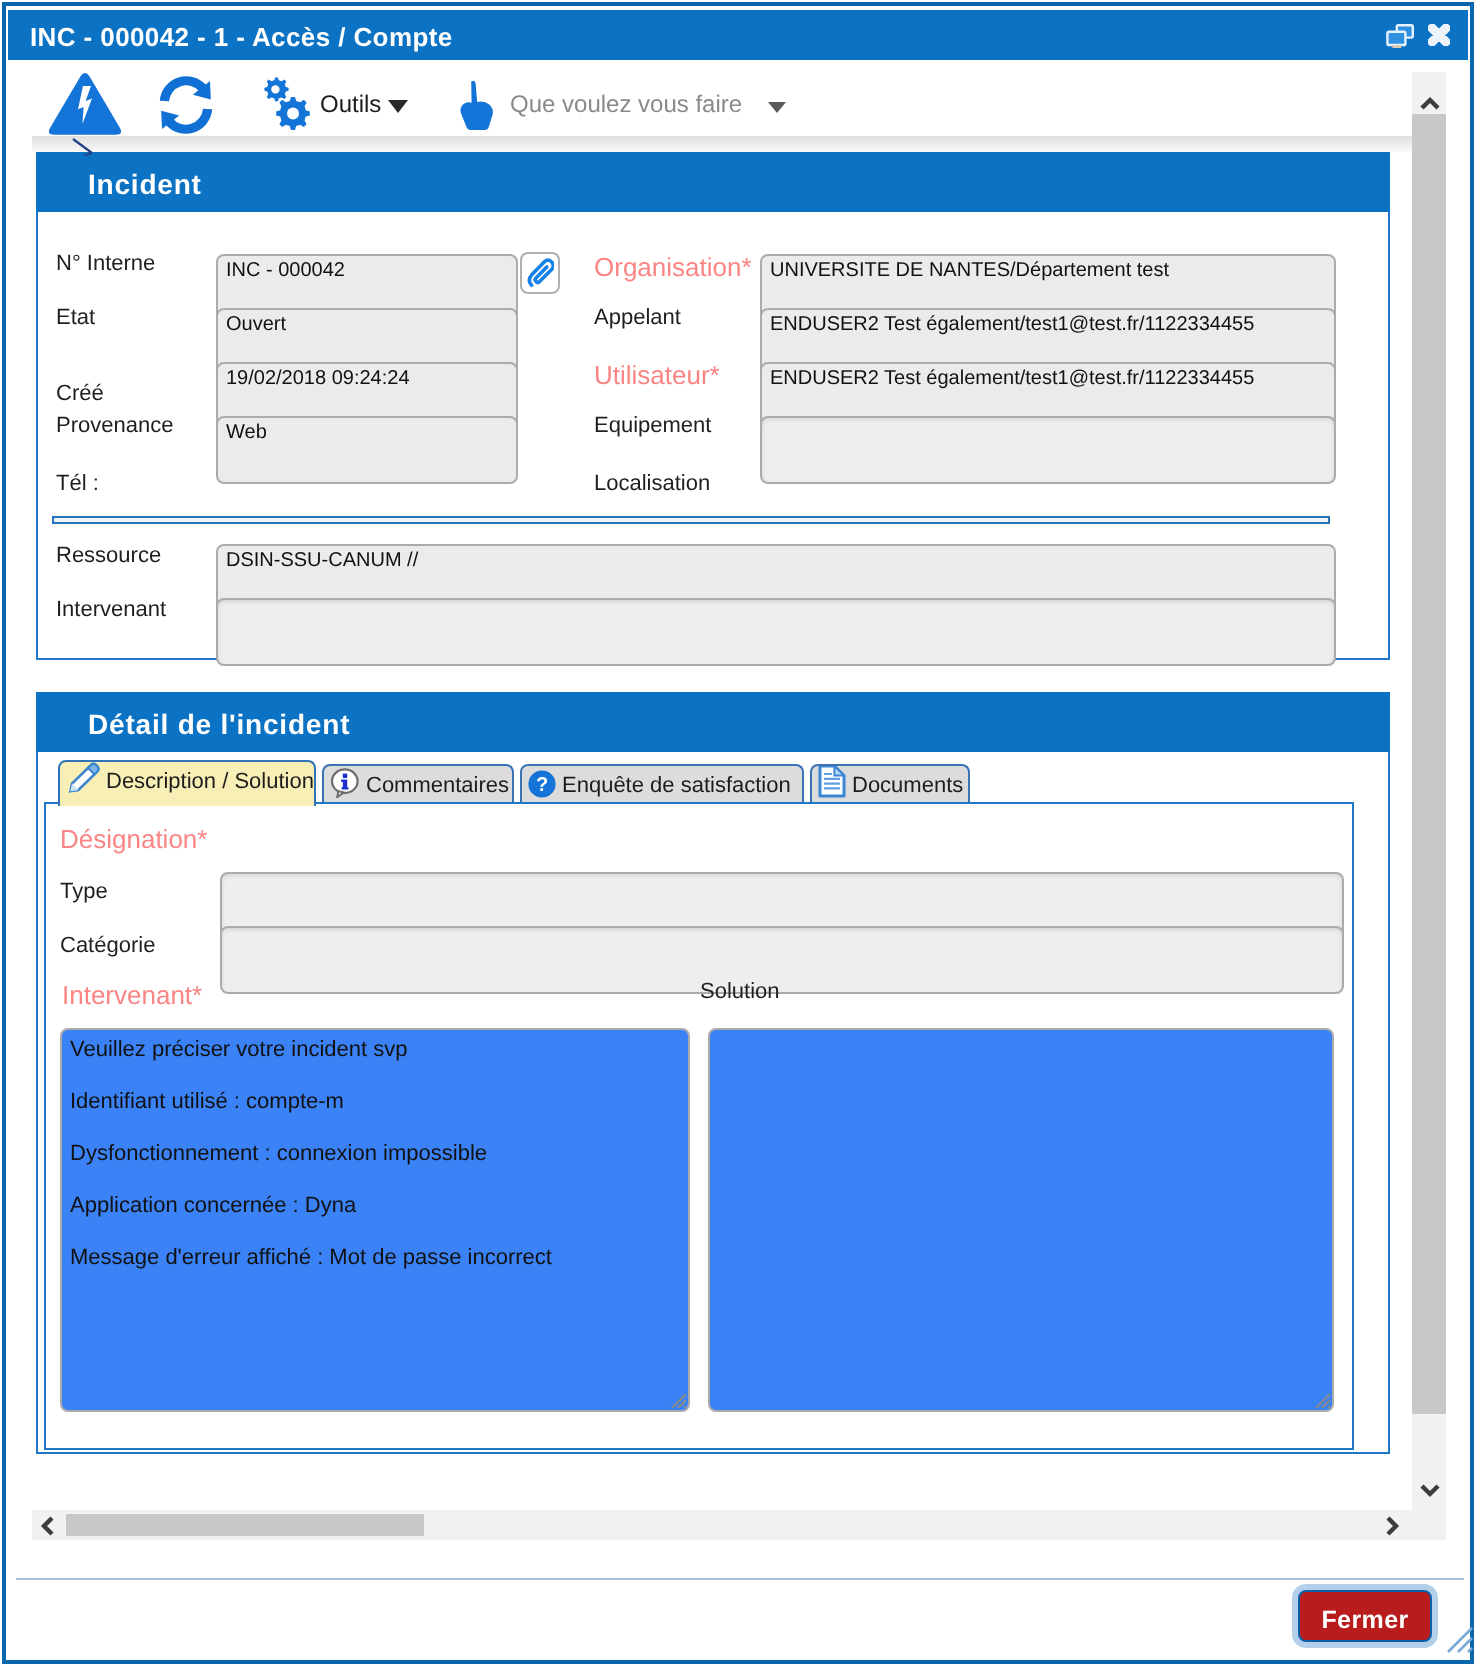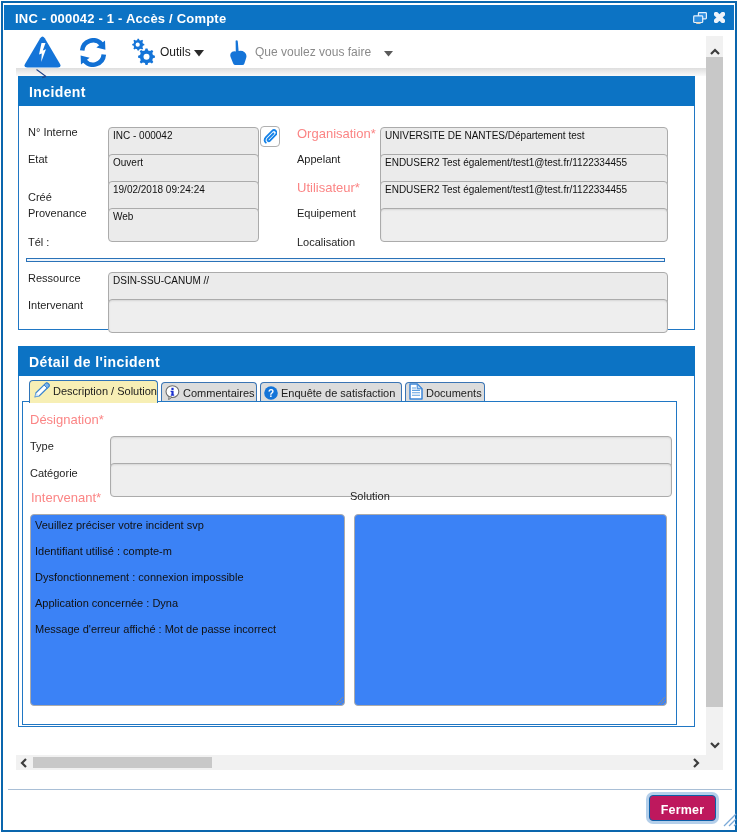--- a/index.html
+++ b/index.html
@@ -7,39 +7,39 @@
   #stage { position:relative; width:740px; height:834px; overflow:hidden; background:#fff; }
   .abs { position:absolute; }
   
   #frame { left:1px; top:1px; width:736px; height:831px; border:2px solid #0a66ad; }
   #titlebar { left:4px; top:5px; width:730px; height:25px; background:#0c73c4; color:#fff;
       font-size:13px; font-weight:bold; line-height:25px; letter-spacing:0.2px; }
   #titlebar .t { position:absolute; left:11px; top:1px; }
   
   .sect { border:1px solid #2077c4; background:#fff; }
   .sect-h { position:absolute; left:-1px; top:-1px; right:-1px; height:30px; background:#0c73c4;
-      color:#fff; font-size:14px; font-weight:bold; line-height:33px; letter-spacing:0.4px; padding-left:11px; }
+      color:#fff; font-size:14px; font-weight:bold; line-height:33px; letter-spacing:0.4px; padding-left:26px; }
   .lbl { position:absolute; font-size:11px; color:#1f1f1f; white-space:nowrap; }
   .lblr { position:absolute; font-size:13px; color:#fb8585; white-space:nowrap; }
   .inp { position:absolute; height:34px; background:#ebebeb; border:1px solid #ababab;
       border-radius:4px; font-size:10px; color:#111; line-height:16px; padding-left:4px;
       white-space:nowrap; overflow:hidden; }
   .inp.empty { background:#eeeeee; box-shadow:inset 0 1px 2px rgba(0,0,0,0.10); }
   .ta { position:absolute; background:#3b82f6; border:1px solid #ababab; border-radius:4px;
       font-size:11px; color:#111; padding:4px 4px; line-height:13px; }
   
   .tab { position:absolute; height:21px; font-size:11px; color:#1c1c1c; line-height:20px;
       border:1px solid #3a74b4; border-bottom:none; border-radius:4px 4px 0 0; background:#dcdcdc;
       padding:0 5px 0 3px; white-space:nowrap; overflow:hidden; }
   .tab.active { background:#f7efb5; height:23px; z-index:3; border-color:#2f74b8; }
   .tab .ic { display:inline-block; vertical-align:-3px; margin-right:3px; }
   
   .sb-track { background:#f1f1f1; }
   .sb-thumb { background:#c8c8c8; }
-  #fermer { left:649px; top:795px; width:67px; height:26px; background:#be185d; border:1px solid #0c60a8;
+  #fermer { left:649px; top:795px; width:67px; height:26px; background:#b91c1c; border:1px solid #0c60a8;
       border-radius:4px; color:#fff; font-size:12.5px; font-weight:bold; text-align:center; line-height:29px; letter-spacing:0.2px;
       box-shadow:0 0 0 3px rgba(130,175,220,0.6); }
 </style>
 </head>
 <body>
 <div id="stage">
   <div class="abs" id="frame"></div>
   <div class="abs" id="titlebar">
       <span class="t">INC - 000042 - 1 - Accès / Compte</span>
     </div>

